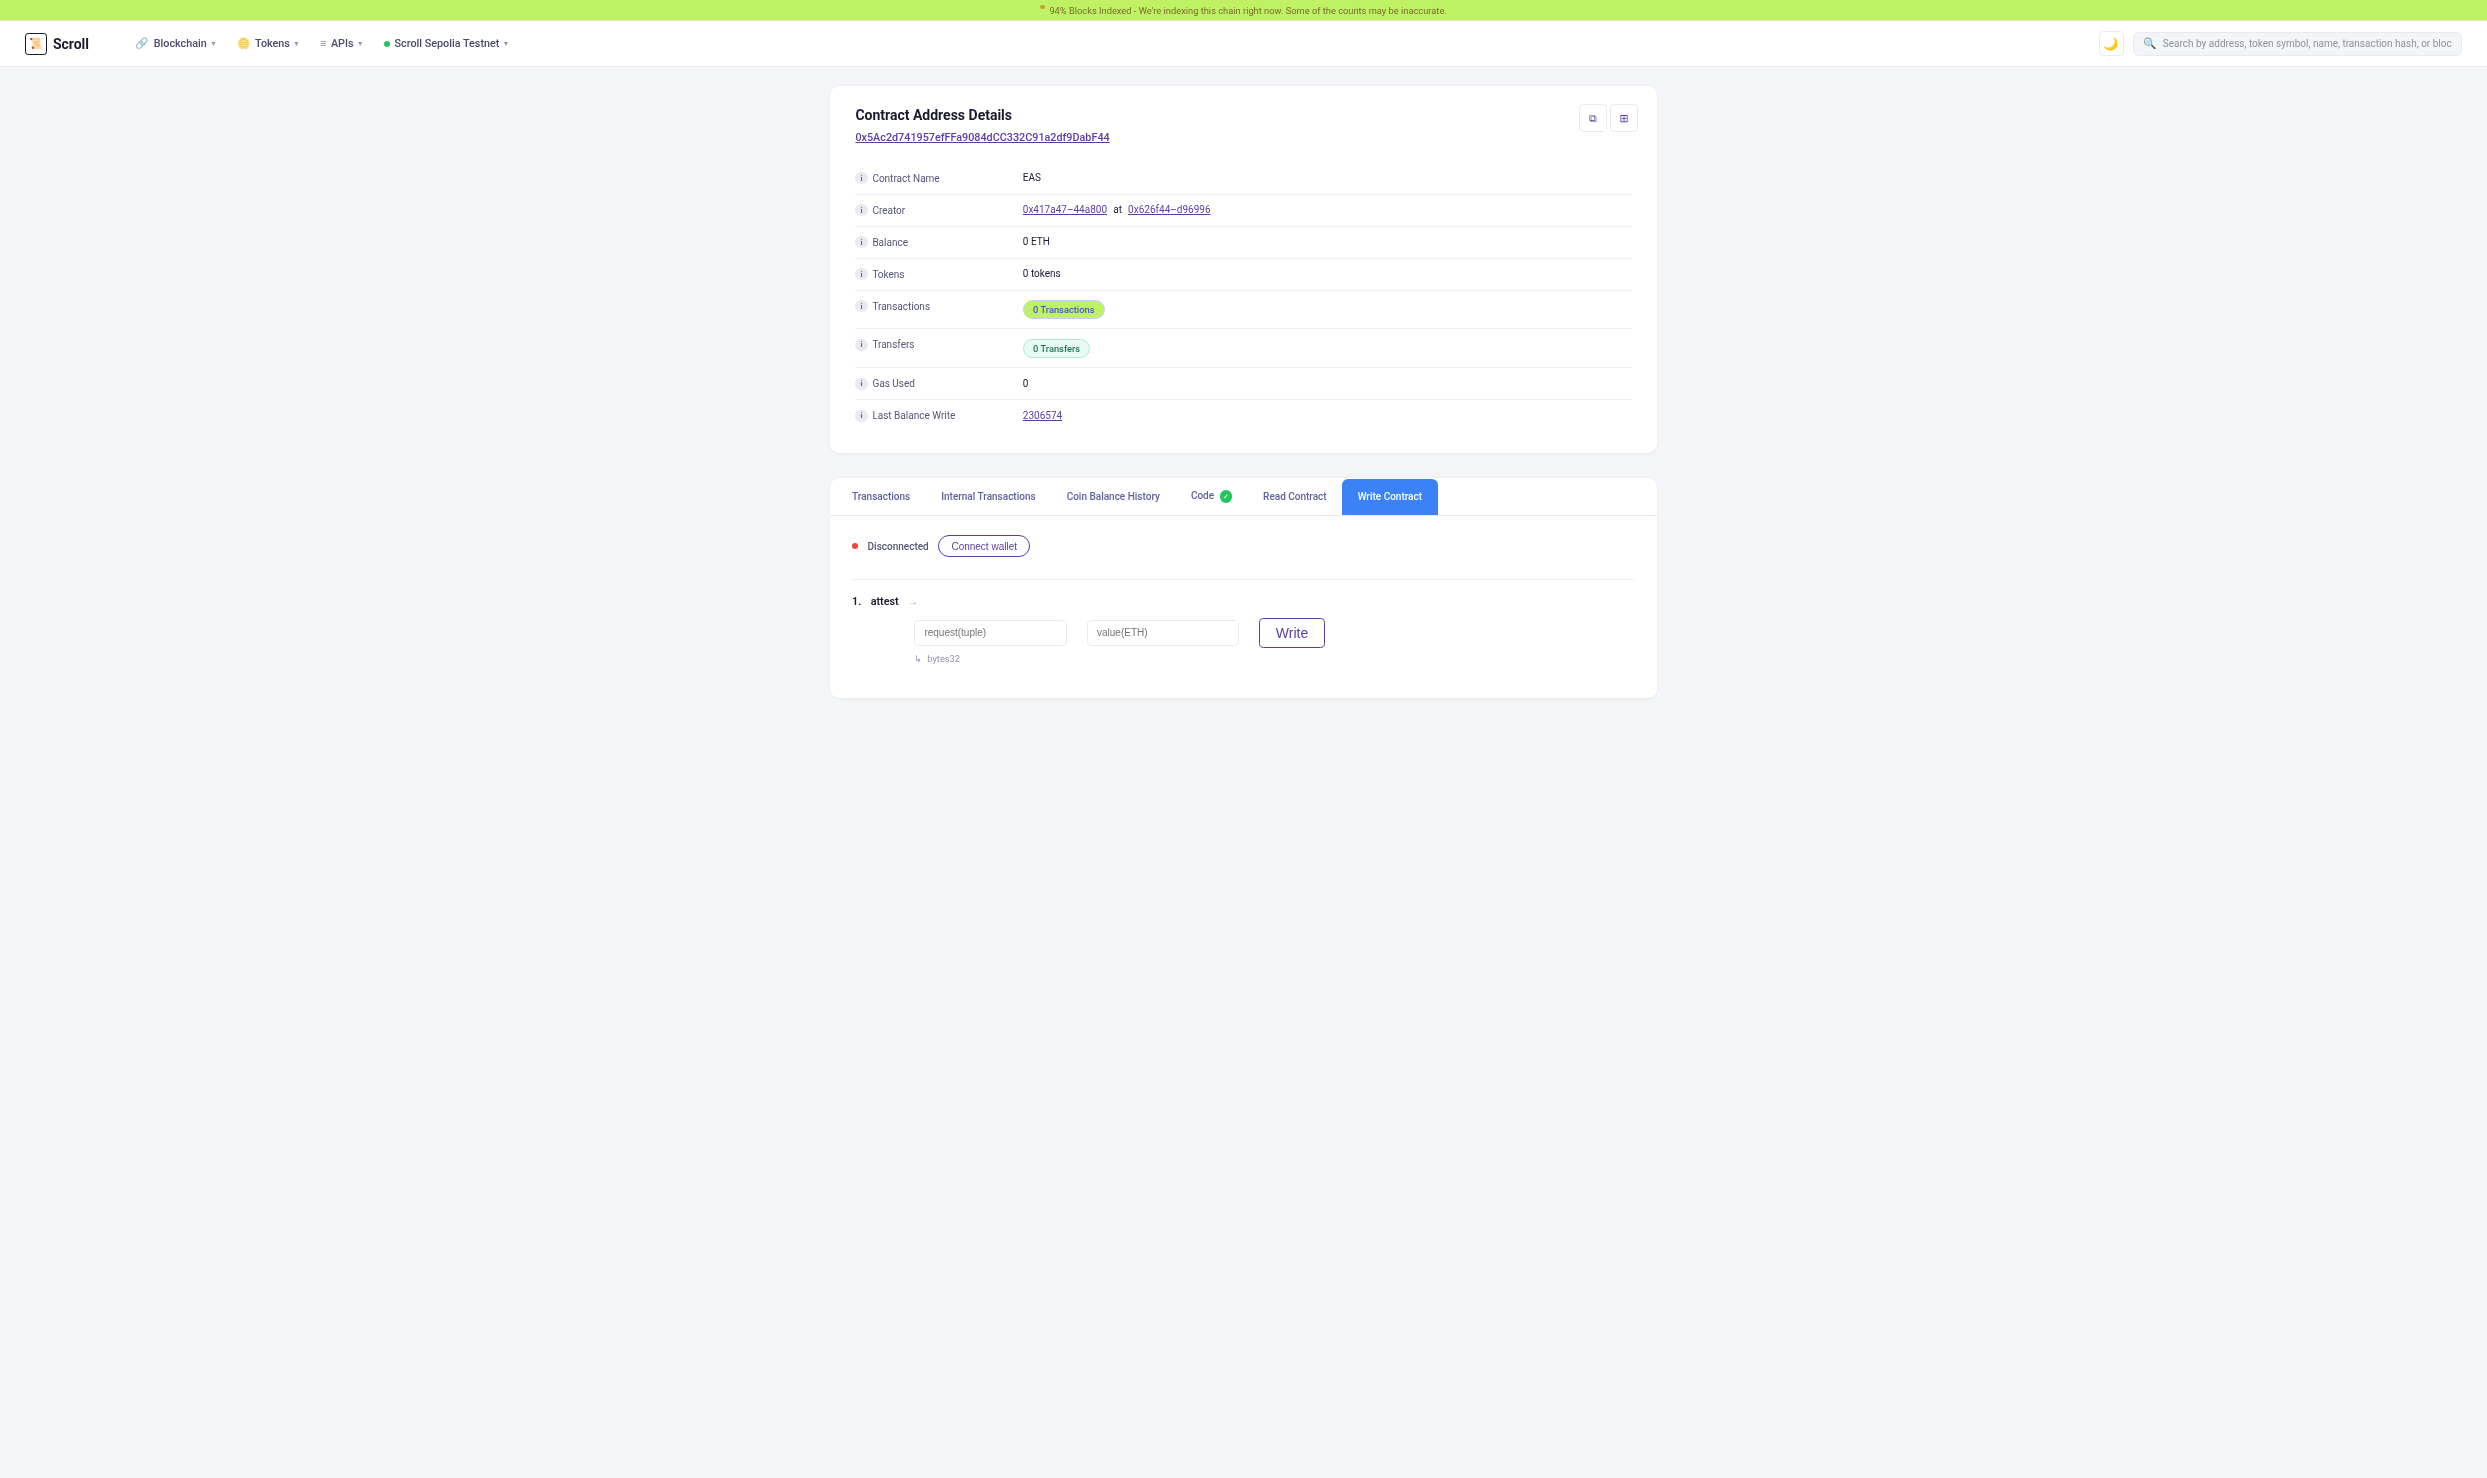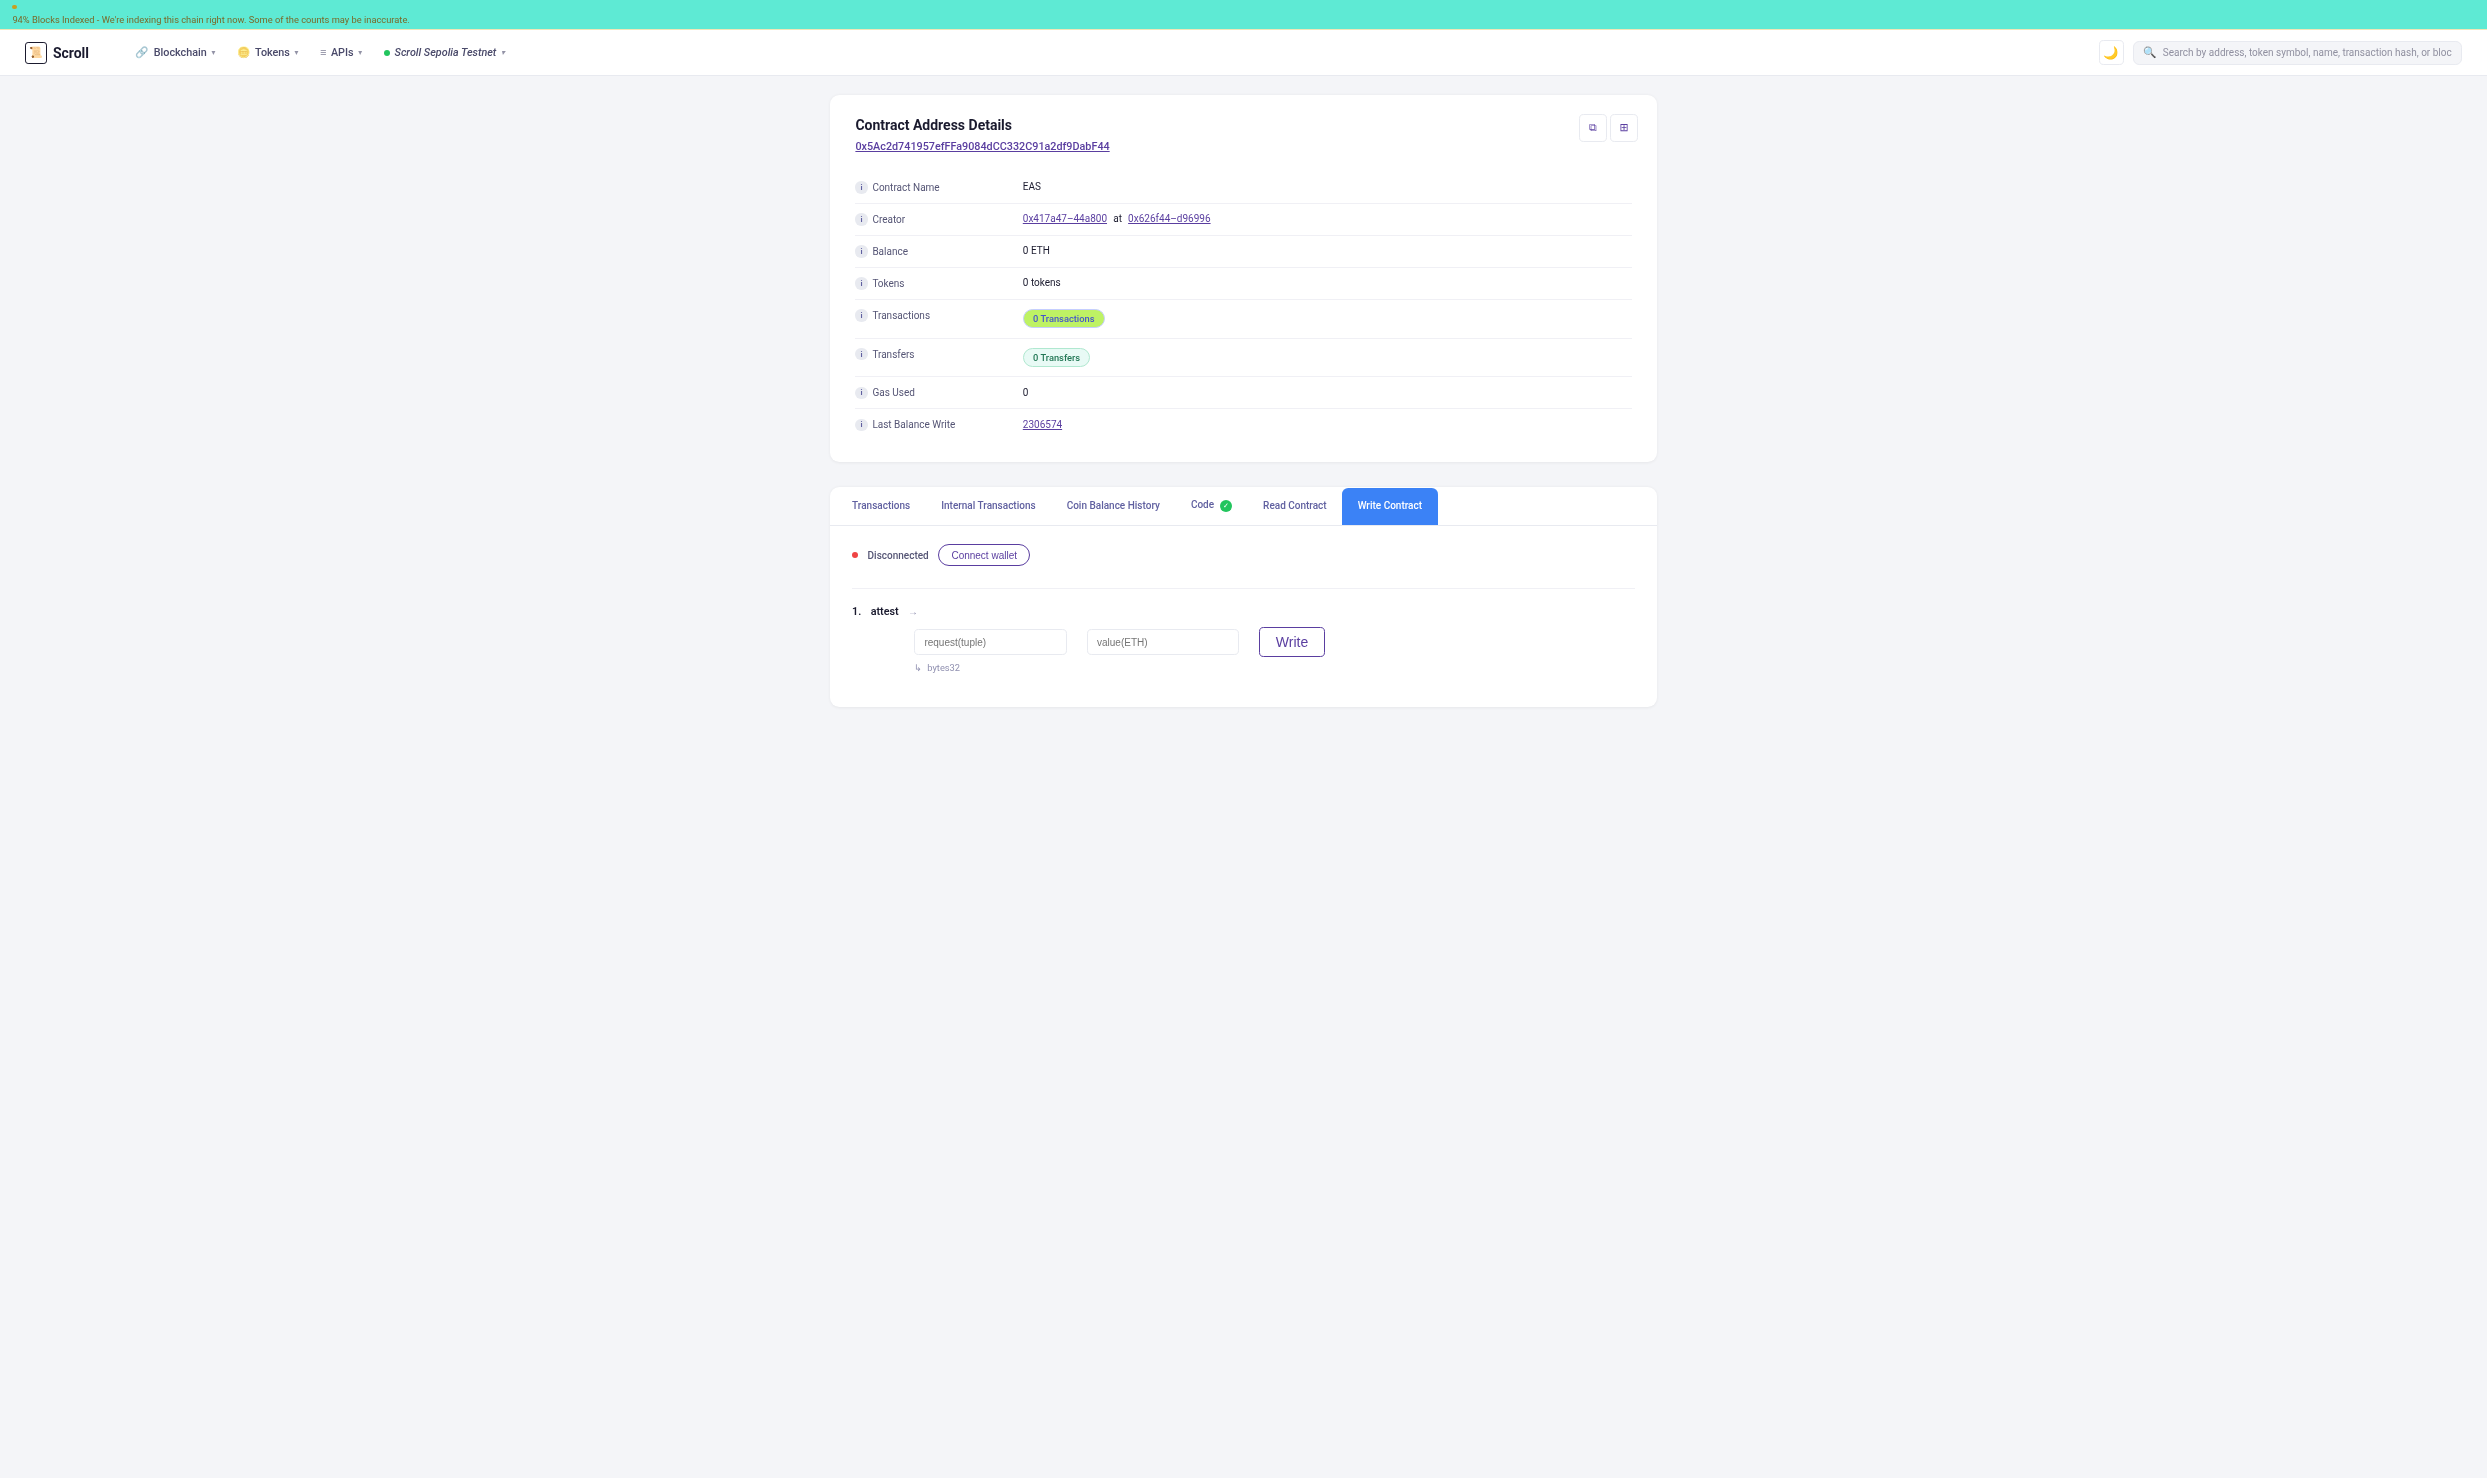--- a/index.html
+++ b/index.html
@@ -5,31 +5,30 @@
     * { box-sizing: border-box; margin: 0; padding: 0; }
     body {
       font-family: -apple-system, BlinkMacSystemFont, 'Segoe UI', Roboto, sans-serif;
       background: #f4f5f8;
       font-size: 10.8px;
       color: #1a1a2e;
     }
 
     
     .banner {
-      background: #5eead4;
+      background: #bef264;
       border-bottom: 0.8px solid #f0e6b8;
       padding: 4.6px 12.4px;
       text-align: center;
       font-size: 9.3px;
       color: #7a6a2a;
       display: flex;
       align-items: flex-start;
       justify-content: center;
       gap: 4.6px;
-      flex-direction: column;
     }
     .banner-dot {
       width: 4.6px; height: 4.6px;
       background: #c8a020;
       border-radius: 50%;
       display: inline-block;
     }
 
     
     .header {
@@ -82,21 +81,20 @@
     .nav-network {
       display: flex;
       align-items: center;
       gap: 4.6px;
       padding: 6.2px 9.3px;
       border-radius: 4.6px;
       cursor: pointer;
       color: #4a4a6a;
       font-size: 10.8px;
       font-weight: 500;
-      font-style: italic;
     }
     .network-dot {
       width: 6.2px; height: 6.2px;
       background: #22c55e;
       border-radius: 50%;
     }
 
     .header-right {
       display: flex;
       align-items: center;

